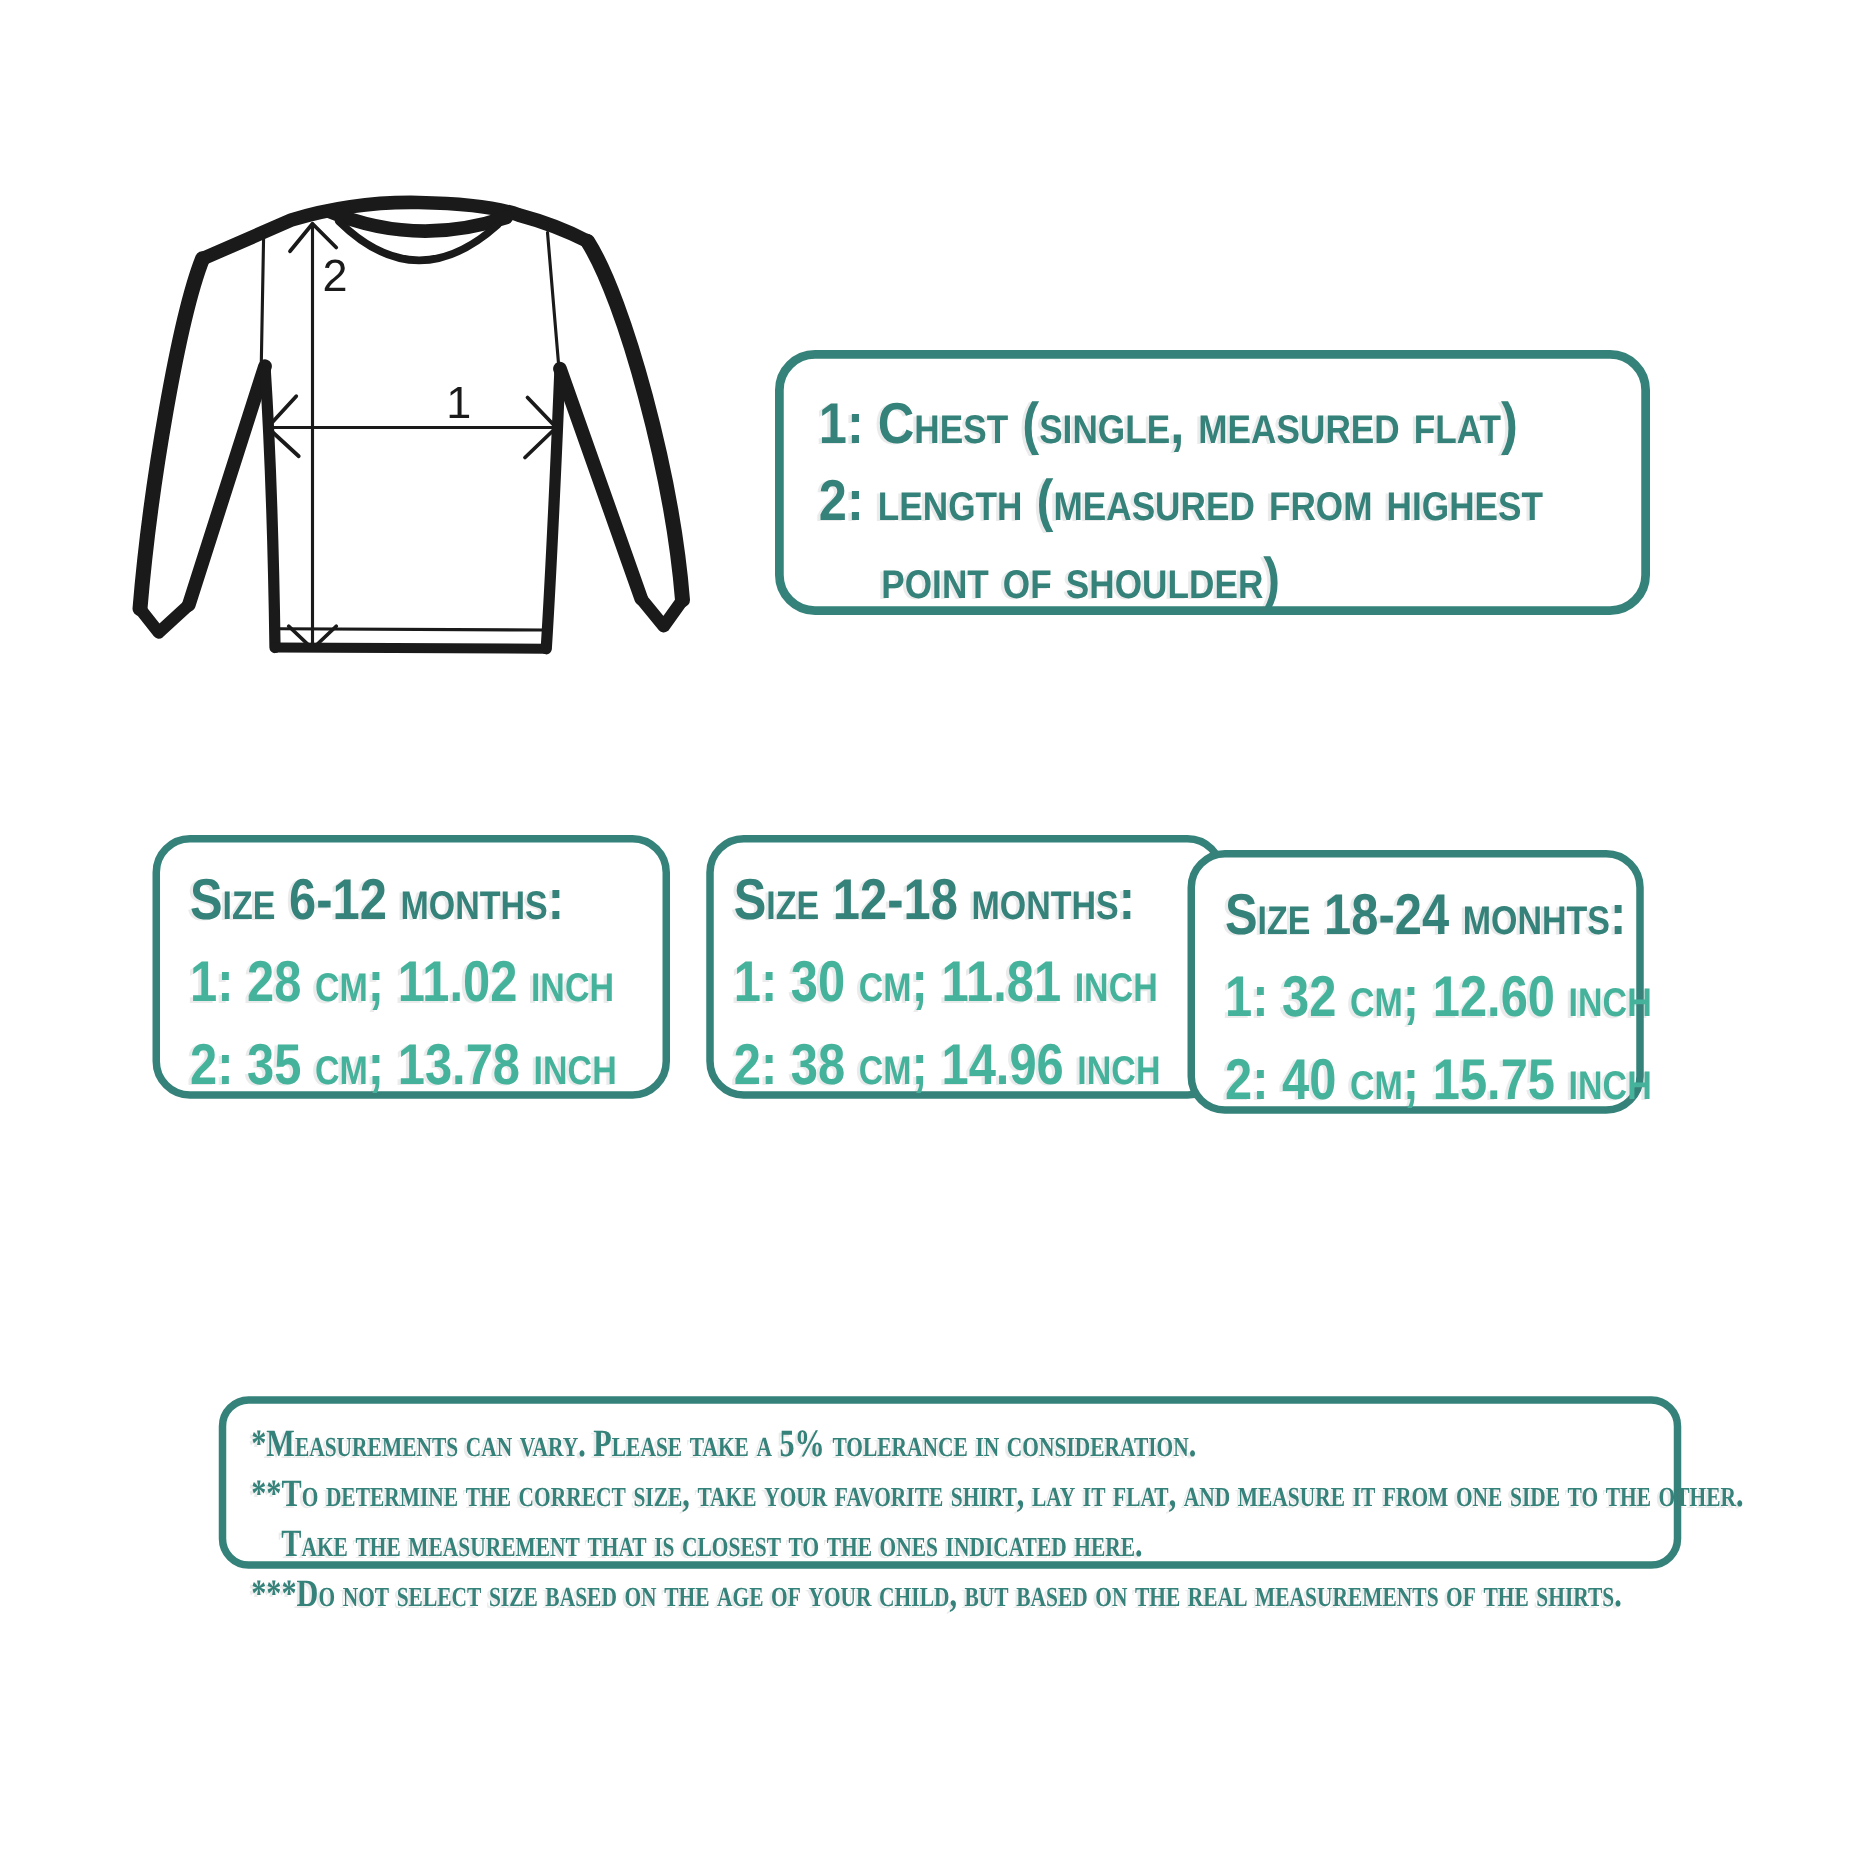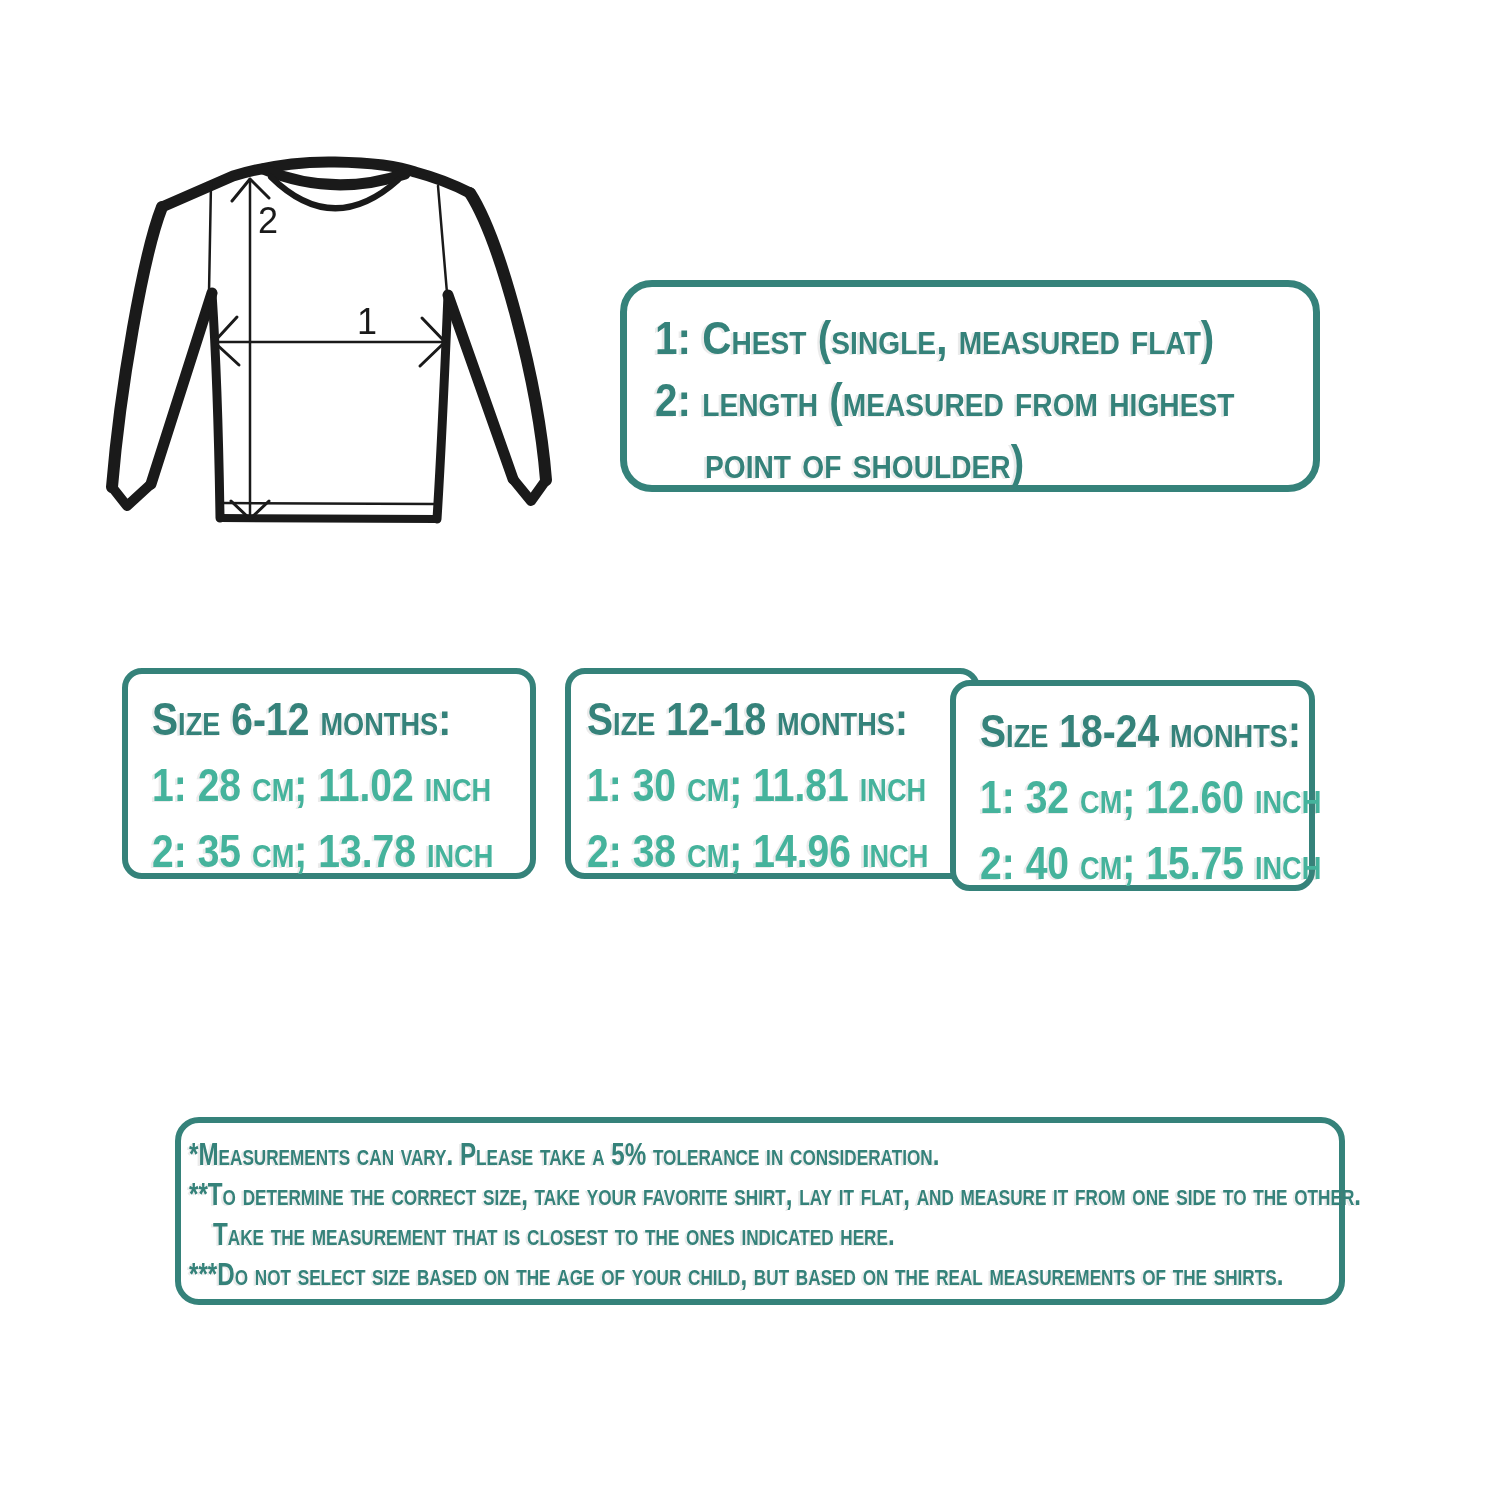--- a/index.html
+++ b/index.html
@@ -19,29 +19,29 @@
   .t{
     font-variant:small-caps;font-weight:700;white-space:nowrap;
     transform-origin:0 50%;
     text-shadow:-3px 1px 0 rgba(110,110,110,0.14);
   }
   
   .legend{left:620px;top:280px;width:700px;height:212px;border-radius:32px;border-width:7px;padding:20px 0 16px 28px;}
   .legend .t{font-size:46px;line-height:62px;color:var(--teal-dark);transform:scaleX(0.88);}
   .legend .indent{margin-left:50px;}
   
-  .sizebox{top:668px;height:211px;border-radius:20px;padding:12px 0 0 24px;}
+  .sizebox{top:668px;height:211px;border-radius:30px;padding:12px 0 0 24px;}
   .sizebox .t{font-size:46px;line-height:66px;transform:scaleX(0.85);}
   .sizebox .title{color:var(--teal-dark);}
   .sizebox .val{color:var(--teal-light);}
   #sizebox-1{left:122px;width:414px;}
   #sizebox-2{left:565px;width:415px;padding-left:16px;}
   #sizebox-3{left:950px;width:365px;margin-top:12px;}
   
-  .footnotes{left:175px;top:1117px;width:1170px;height:188px;border-radius:24px;padding:12px 0 0 8px;}
+  .footnotes{left:175px;top:1117px;width:1170px;height:138px;border-radius:24px;padding:12px 0 0 20px;font-family:Liberation Serif, serif;}
   .footnotes .t{font-size:31px;line-height:40px;color:var(--teal-dark);transform:scaleX(0.78);}
   .footnotes .indent{margin-left:24px;}
   
   .shirt-svg{position:absolute;left:105px;top:150px;width:455px;height:390px;}
   .shirt-svg path{fill:none;stroke:var(--ink);stroke-linecap:round;stroke-linejoin:round;}
   .shirt-svg text{fill:var(--ink);font-family:"Liberation Sans", sans-serif;font-size:36px;}
 </style>
 </head>
 <body>
 

